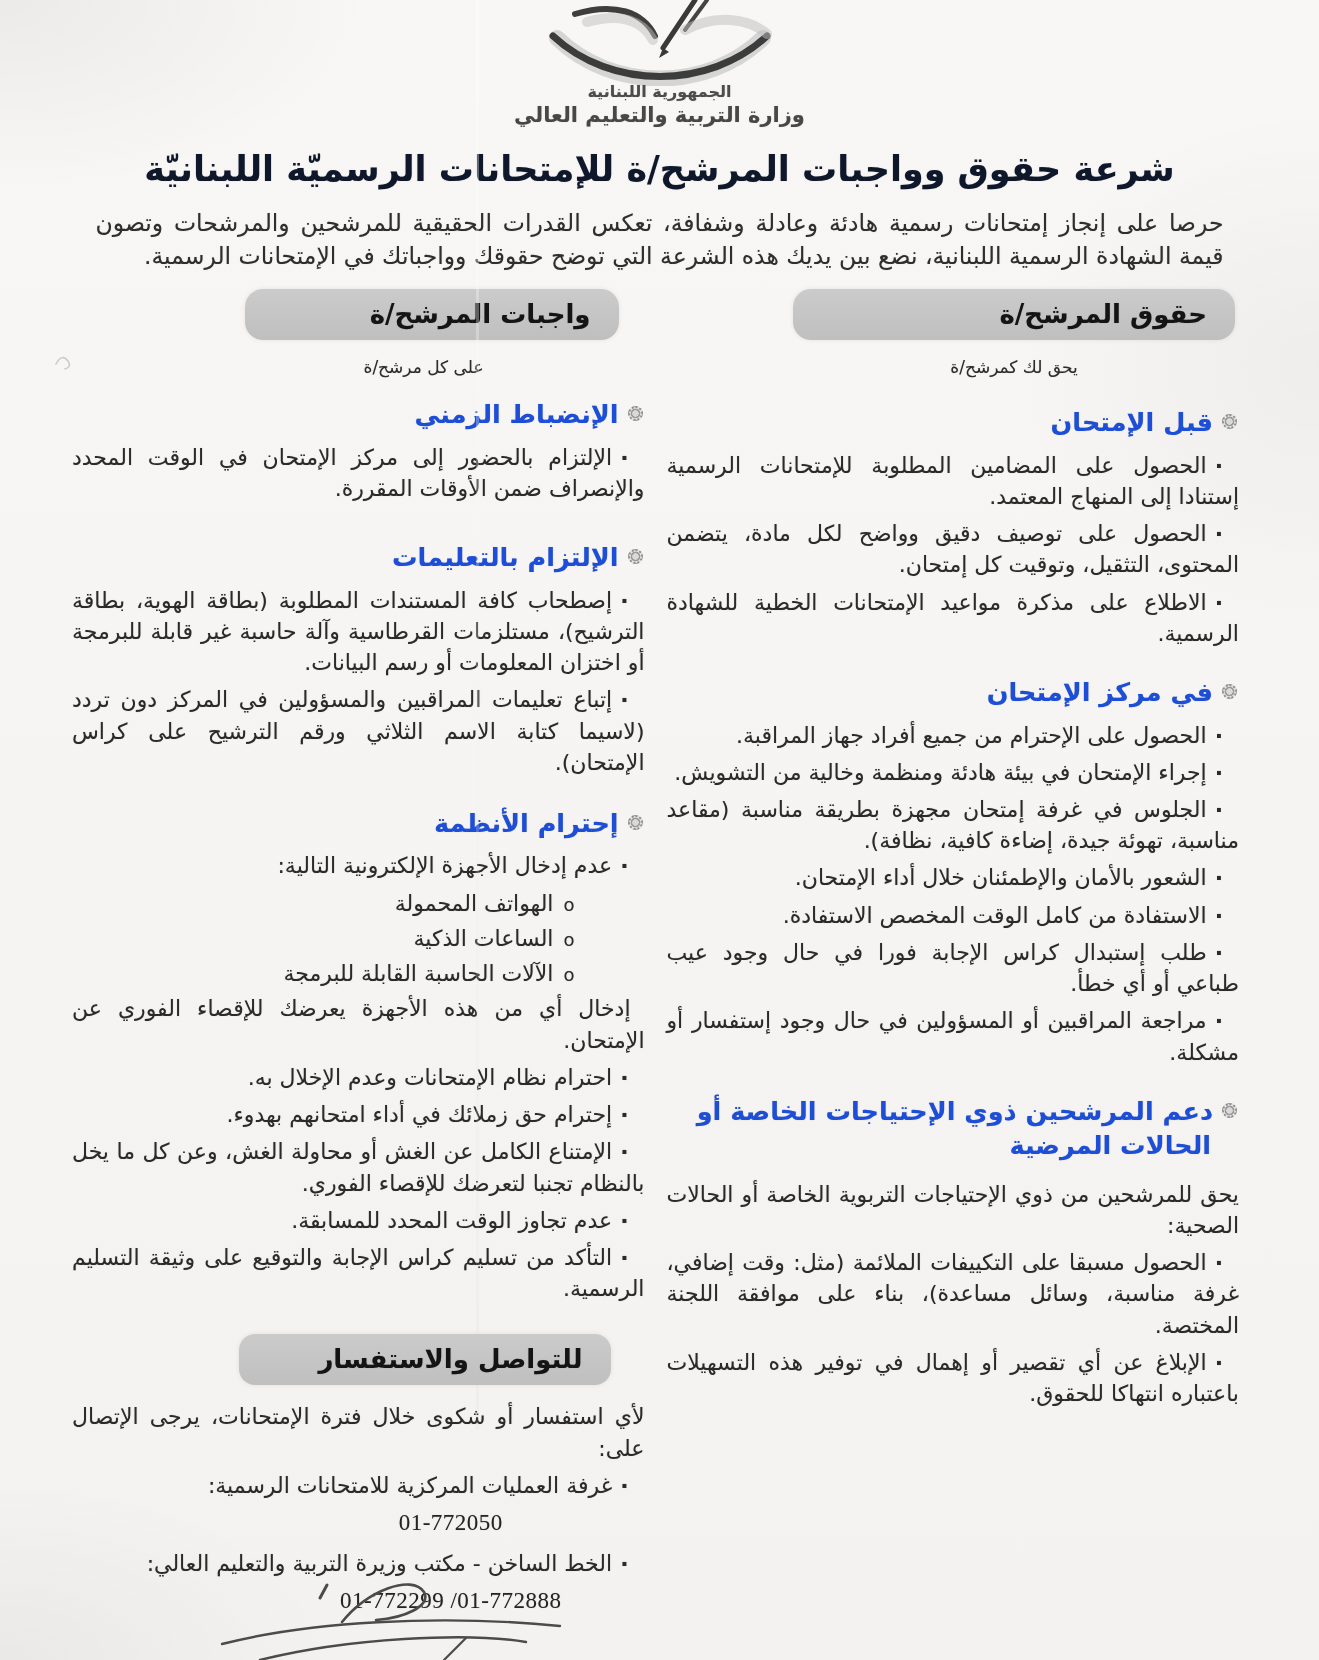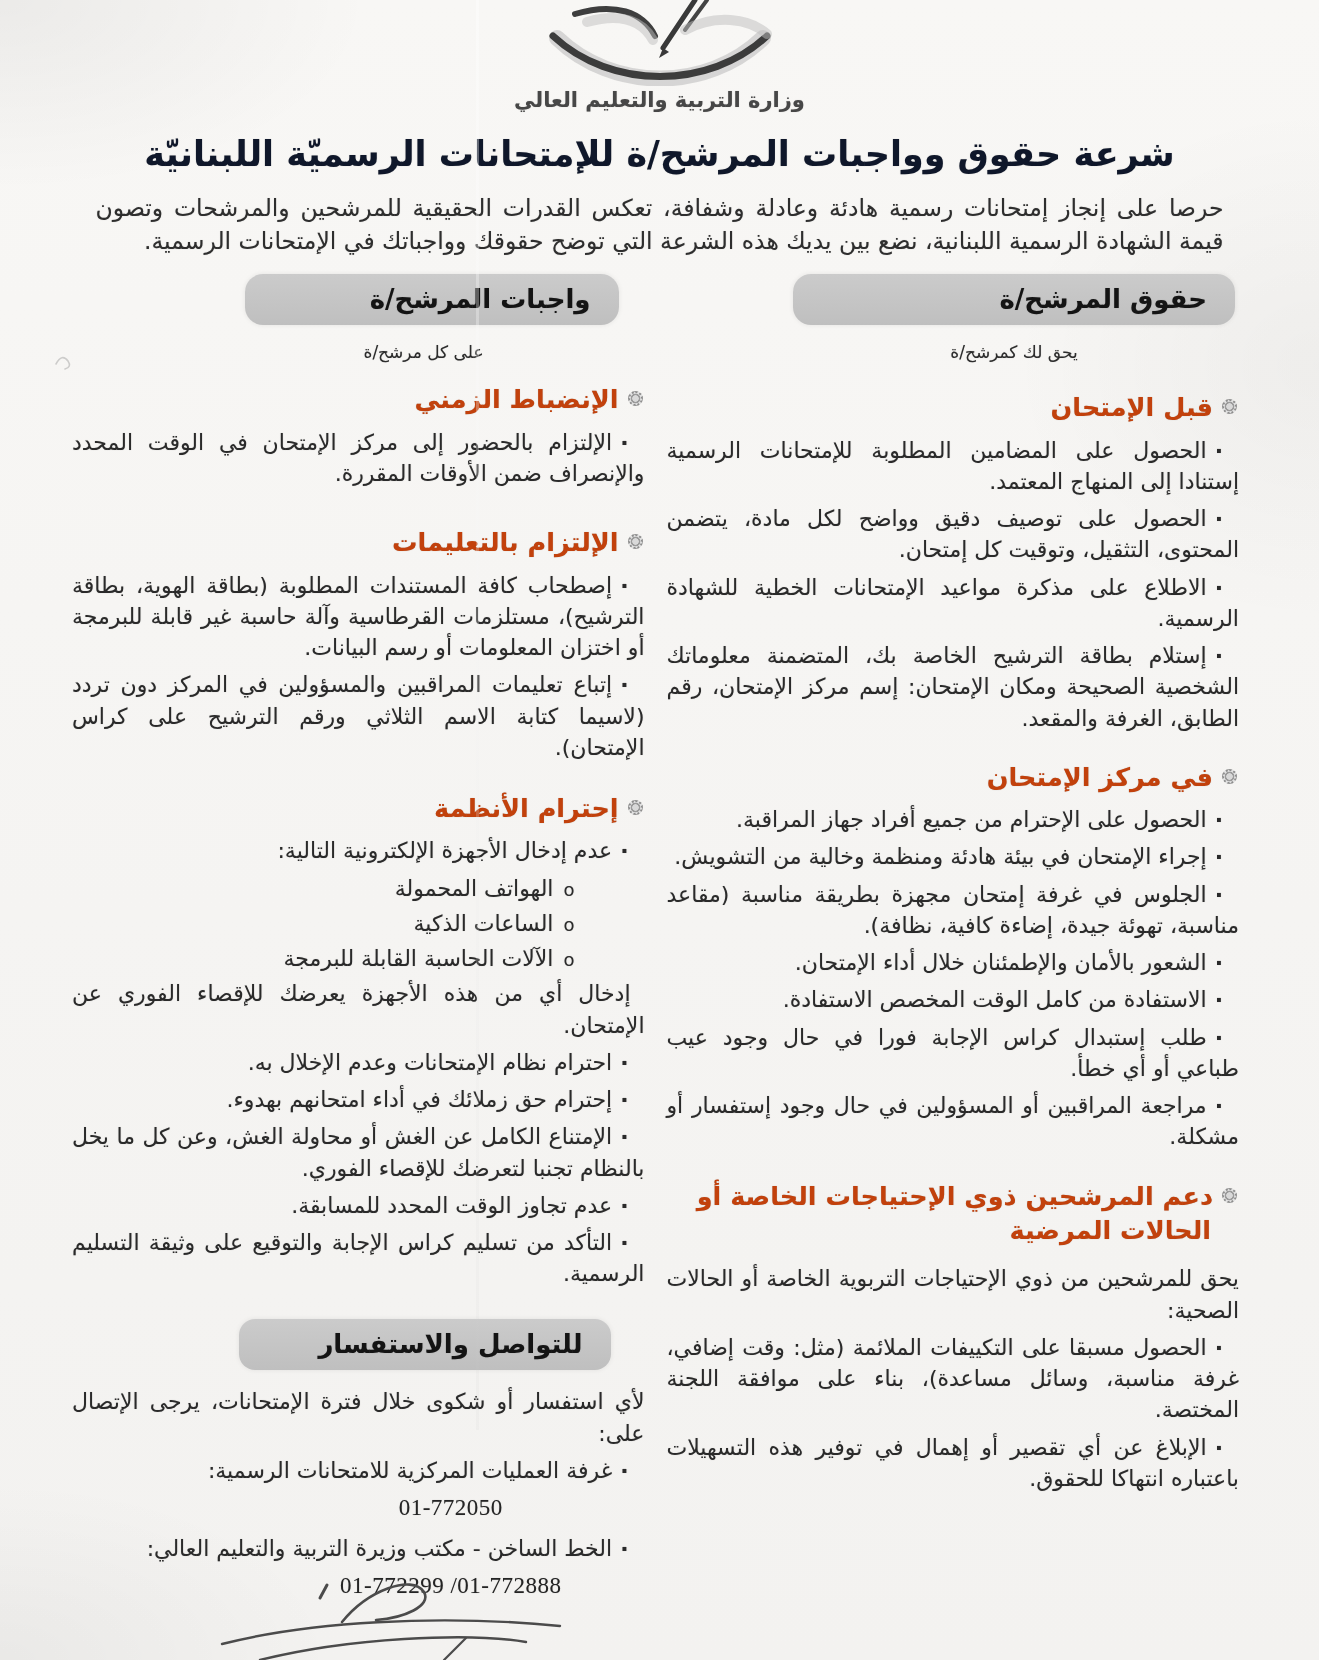--- a/index.html
+++ b/index.html
@@ -36,21 +36,21 @@
   .bar{background:linear-gradient(180deg,#cbcbcb,#bfbfbf);
     border-radius:18px;padding:7px 28px;font-size:26px;font-weight:700;color:#141414;
     box-sizing:border-box;text-align:right;box-shadow:0 0 5px rgba(0,0,0,.08);}
   .rights .bar{width:442px;margin-right:4px;}
   .duties .bar{width:374px;margin-right:26px;}
   .sub{text-align:center;font-size:17px;margin-top:15px;color:#2c2c2c;}
   .rights .sub{width:442px;margin-right:4px;}
   .duties .sub{width:374px;margin-right:34px;}
 
   .sec{margin-top:26px;}
-  .sec h3{font-size:25.5px;font-weight:700;color:#c2410c;margin:0 2px 10px 0;
+  .sec h3{font-size:25.5px;font-weight:700;color:#1d4ed8;margin:0 2px 10px 0;
     padding-right:26px;text-indent:-26px;line-height:1.35;}
   .ros{display:inline-block;width:11px;height:11px;border:2px dotted #8d8d8d;border-radius:50%;
     background:radial-gradient(circle,#d9d9d9 0 38%,#9b9b9b 46% 60%,#e2e2e2 66%);
     margin-left:9px;vertical-align:2px;}
   .item{margin:0 0 6px 0;text-indent:16px;text-align:justify;}
   .item::before{content:"·";font-weight:700;margin-left:8px;}
   .plain{margin:0 0 6px 0;text-align:justify;}
   .warn{margin:0 0 6px 0;text-indent:14px;text-align:justify;}
   .subitem{margin:0 0 4px 70px;margin-right:70px;}
   .subitem::before{content:"o";font-size:.82em;margin-left:10px;}
@@ -74,38 +74,38 @@
     <svg class="logo-svg" width="250" height="86" viewBox="0 0 250 86">
       <path d="M22 38 C 78 92, 172 92, 228 38" fill="none" stroke="#b9b9b9" stroke-width="16" stroke-linecap="round" opacity="0.55"></path>
       <path d="M18 36 C 76 90, 174 90, 232 36" fill="none" stroke="#3c3c3c" stroke-width="7" stroke-linecap="round"></path>
       <path d="M40 14 C 80 2, 108 12, 120 36" fill="none" stroke="#3e3e3e" stroke-width="6" stroke-linecap="round"></path>
       <path d="M52 22 C 88 12, 108 22, 118 40" fill="none" stroke="#c0c0c0" stroke-width="10" stroke-linecap="round" opacity="0.5"></path>
       <path d="M160 0 L 128 48" fill="none" stroke="#393939" stroke-width="5" stroke-linecap="round"></path>
       <path d="M172 0 L 150 30" fill="none" stroke="#444444" stroke-width="4" stroke-linecap="round"></path>
       <path d="M128 48 L 124 58 L 134 52 Z" fill="#393939"></path>
       <path d="M150 30 C 180 14, 214 18, 232 34" fill="none" stroke="#bdbdbd" stroke-width="10" stroke-linecap="round" opacity="0.5"></path>
     </svg>
+    <div class="rep txt">الجمهورية اللبنانية</div>
     <div class="min txt">وزارة التربية والتعليم العالي</div>
   </div>
 
   <h1 class="title txt">شرعة حقوق وواجبات المرشح/ة للإمتحانات الرسميّة اللبنانيّة</h1>
   <p class="intro txt">حرصا على إنجاز إمتحانات رسمية هادئة وعادلة وشفافة، تعكس القدرات الحقيقية للمرشحين والمرشحات وتصون قيمة الشهادة الرسمية اللبنانية، نضع بين يديك هذه الشرعة التي توضح حقوقك وواجباتك في الإمتحانات الرسمية.</p>
 
   <div class="cols">
 
     <section class="col rights">
       <div class="bar txt">حقوق المرشح/ة</div>
       <div class="sub txt">يحق لك كمرشح/ة</div>
 
       <div class="sec">
         <h3 class="txt"><span class="ros"></span><span>قبل الإمتحان</span></h3>
         <p class="item txt">الحصول على المضامين المطلوبة للإمتحانات الرسمية إستنادا إلى المنهاج المعتمد.</p>
         <p class="item txt">الحصول على توصيف دقيق وواضح لكل مادة، يتضمن المحتوى، التثقيل، وتوقيت كل إمتحان.</p>
         <p class="item txt">الاطلاع على مذكرة مواعيد الإمتحانات الخطية للشهادة الرسمية.</p>
-        <p class="item txt">إستلام بطاقة الترشيح الخاصة بك، المتضمنة معلوماتك الشخصية الصحيحة ومكان الإمتحان: إسم مركز الإمتحان، رقم الطابق، الغرفة والمقعد.</p>
       </div>
 
       <div class="sec">
         <h3 class="txt"><span class="ros"></span><span>في مركز الإمتحان</span></h3>
         <p class="item txt">الحصول على الإحترام من جميع أفراد جهاز المراقبة.</p>
         <p class="item txt">إجراء الإمتحان في بيئة هادئة ومنظمة وخالية من التشويش.</p>
         <p class="item txt">الجلوس في غرفة إمتحان مجهزة بطريقة مناسبة (مقاعد مناسبة، تهوئة جيدة، إضاءة كافية، نظافة).</p>
         <p class="item txt">الشعور بالأمان والإطمئنان خلال أداء الإمتحان.</p>
         <p class="item txt">الاستفادة من كامل الوقت المخصص الاستفادة.</p>
         <p class="item txt">طلب إستبدال كراس الإجابة فورا في حال وجود عيب طباعي أو أي خطأ.</p>

